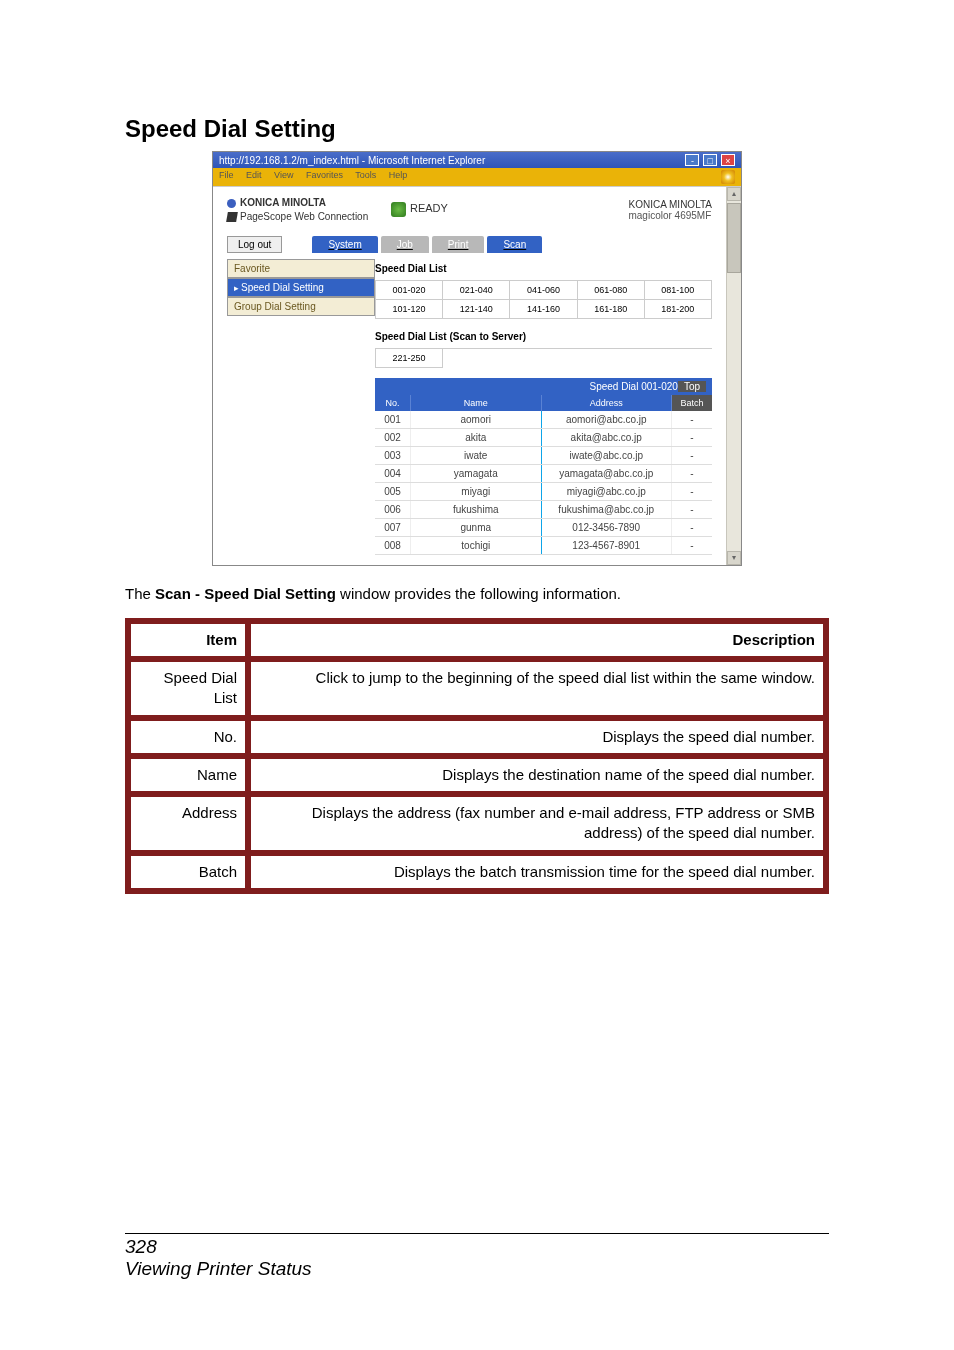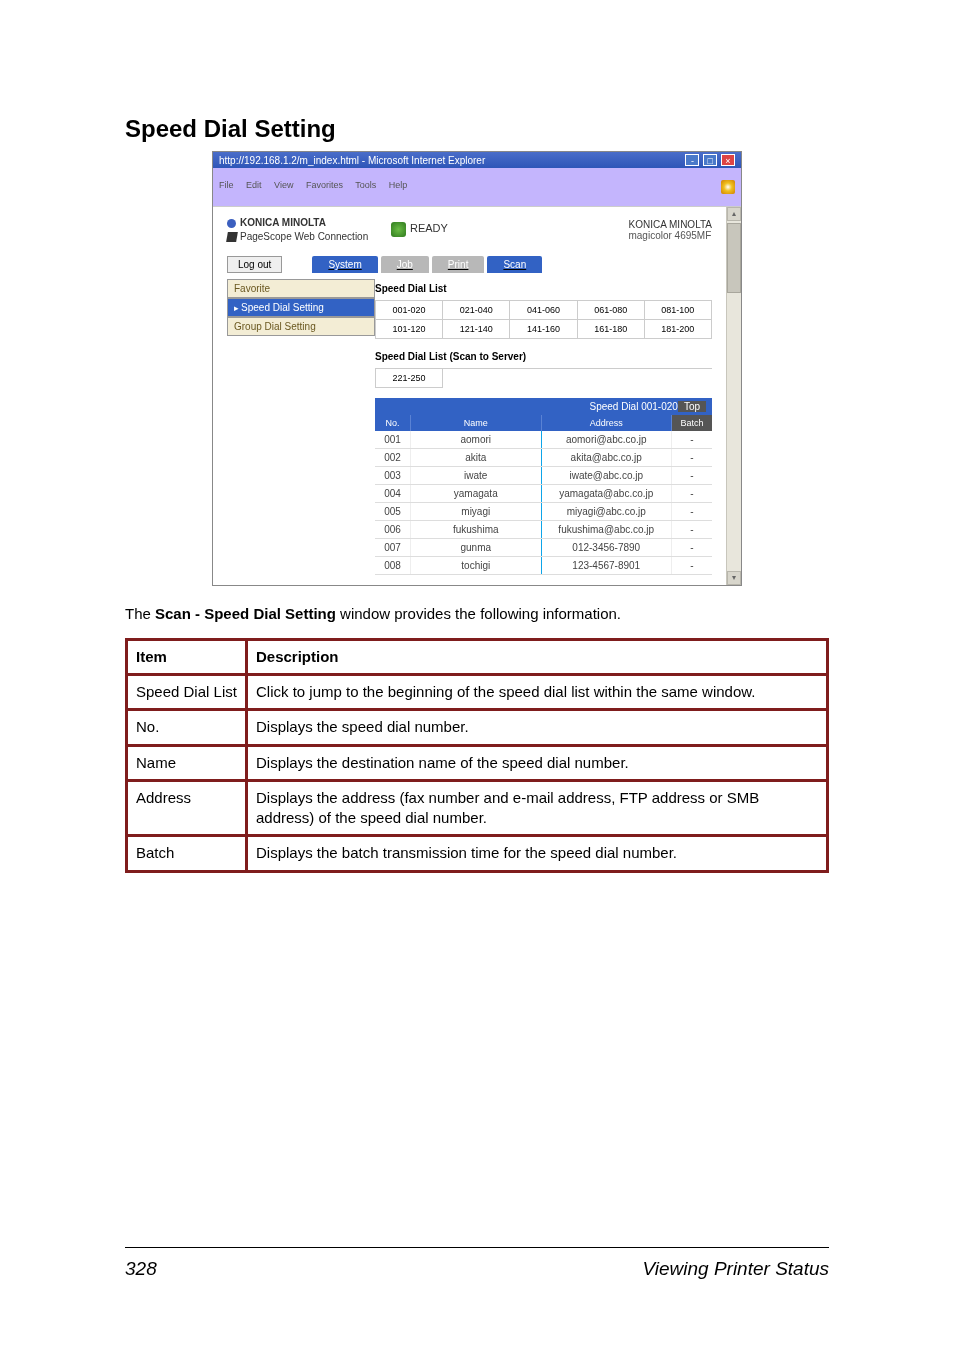--- a/index.html
+++ b/index.html
@@ -5,21 +5,21 @@
 * { box-sizing: border-box; margin: 0; padding: 0; }
 body { font-family: Arial, Helvetica, sans-serif; background: #fff; width: 954px; height: 1350px; position: relative; color: #000; }
 .page { padding: 115px 125px 40px 125px; }
 h2.title { font-size: 24px; font-weight: bold; margin-bottom: 8px; }
 .screenshot { border: 1px solid #888; width: 530px; margin: 0 auto 18px auto; background: #fff; font-size: 10px; }
 .ss-titlebar { background: linear-gradient(#4a6dc9,#2e55b8); color: #fff; padding: 2px 6px; font-size: 10px; display: flex; justify-content: space-between; align-items: center; }
 .ss-tb-icons span { display: inline-block; width: 14px; height: 12px; margin-left: 1px; font-size: 9px; text-align: center; line-height: 12px; }
 .ss-tb-icons .min { background:#4a79c9;border:1px solid #fff;}
 .ss-tb-icons .max { background:#4a79c9;border:1px solid #fff;}
 .ss-tb-icons .close { background:#d44;border:1px solid #fff;}
-.ss-menubar { background: #c4b5fd; border-bottom: 1px solid #ccc; padding: 12px 6px; font-size: 9px; color: #555; display:flex; justify-content:space-between; }
+.ss-menubar { background: #eab308; border-bottom: 1px solid #ccc; padding: 2px 6px; font-size: 9px; color: #555; display:flex; justify-content:space-between; }
 .ss-menubar .menus span { margin-right: 10px; }
 .ss-header { display: flex; align-items: center; padding: 10px 14px 14px 14px; }
 .ss-logo { flex: 0 0 164px; }
 .ss-logo .km { font-weight: bold; font-size: 10px; color: #333; }
 .ss-logo .km::before{content:"";display:inline-block;width:9px;height:9px;border-radius:50%;background:#3b5fbf;margin-right:4px;vertical-align:middle;}
 .ss-logo .wc { font-size: 10px; color: #333; margin-top:3px;}
 .ss-logo .wc::before{content:"";display:inline-block;width:10px;height:10px;background:#333;margin-right:3px;transform:skewX(-10deg);vertical-align:middle;}
 .ss-status { flex: 1; font-size: 11px; color: #333; }
 .ss-status::before{content:"";display:inline-block;width:15px;height:15px;border-radius:3px;background:radial-gradient(#6bbd45,#2f7a1e);margin-right:4px;vertical-align:middle;}
 .ss-dev { font-size: 10px; color: #333; text-align: left; }
@@ -52,23 +52,23 @@
 .ss-col-addr{flex:1;text-align:center;padding:3px 0;border-right:1px solid #5a82d4;}
 .ss-col-batch{width:40px;text-align:center;padding:3px 0;background:#555;}
 .ss-row { display:flex; font-size:10px; border-bottom:1px solid #ddd; color:#444;}
 .ss-row div{padding:3px 0;}
 .ss-row .c-no{width:36px;text-align:center;border-right:1px solid #eee;}
 .ss-row .c-name{flex:1;text-align:center;border-right:1px solid #0ea5e9;}
 .ss-row .c-addr{flex:1;text-align:center;border-right:1px solid #eee;}
 .ss-row .c-batch{width:40px;text-align:center;}
 .caption { font-size: 15px; margin: 18px 0 14px 0; line-height:1.3; }
 table.info { border-collapse: collapse; width: 100%; font-size: 15px; }
-table.info th, table.info td { border: 3px solid #7f1d1d; padding: 6px 8px; text-align: left; vertical-align: top; line-height: 1.35; margin-top: 32px; }
+table.info th, table.info td { border: 6px solid #7f1d1d; padding: 6px 8px; text-align: right; vertical-align: top; line-height: 1.35; margin-top: 32px; }
 table.info th { font-weight: bold; }
-.footer { position: absolute; bottom: 70px; left: 125px; right: 125px; display: flex; justify-content: space-between; align-items: flex-end; font-style: italic; font-size: 19px; border-top: 1px solid #000; padding-top: 10px; }
+.footer { position: absolute; bottom: 70px; left: 125px; right: 125px; display: flex; justify-content: space-between; font-style: italic; font-size: 19px; border-top: 1px solid #000; padding-top: 2px; flex-direction: column; }
 .footer .pn { font-style: italic; }
 .ss-vscroll{width:15px;background:#e8e6dc;border-left:1px solid #c8c6bc;display:flex;flex-direction:column;}
 .ss-arrow{height:14px;background:#d8d6cc;border:1px solid #b8b6ac;font-size:8px;text-align:center;line-height:12px;color:#666;}
 .ss-thumb{background:#c8c6bc;border:1px solid #a8a69c;flex:0 0 70px;margin-top:2px;}
 .ss-track{flex:1;}
 .ss-container{display:flex;}
 .ss-content{flex:1;}
 </style>
 </head>
 <body>

